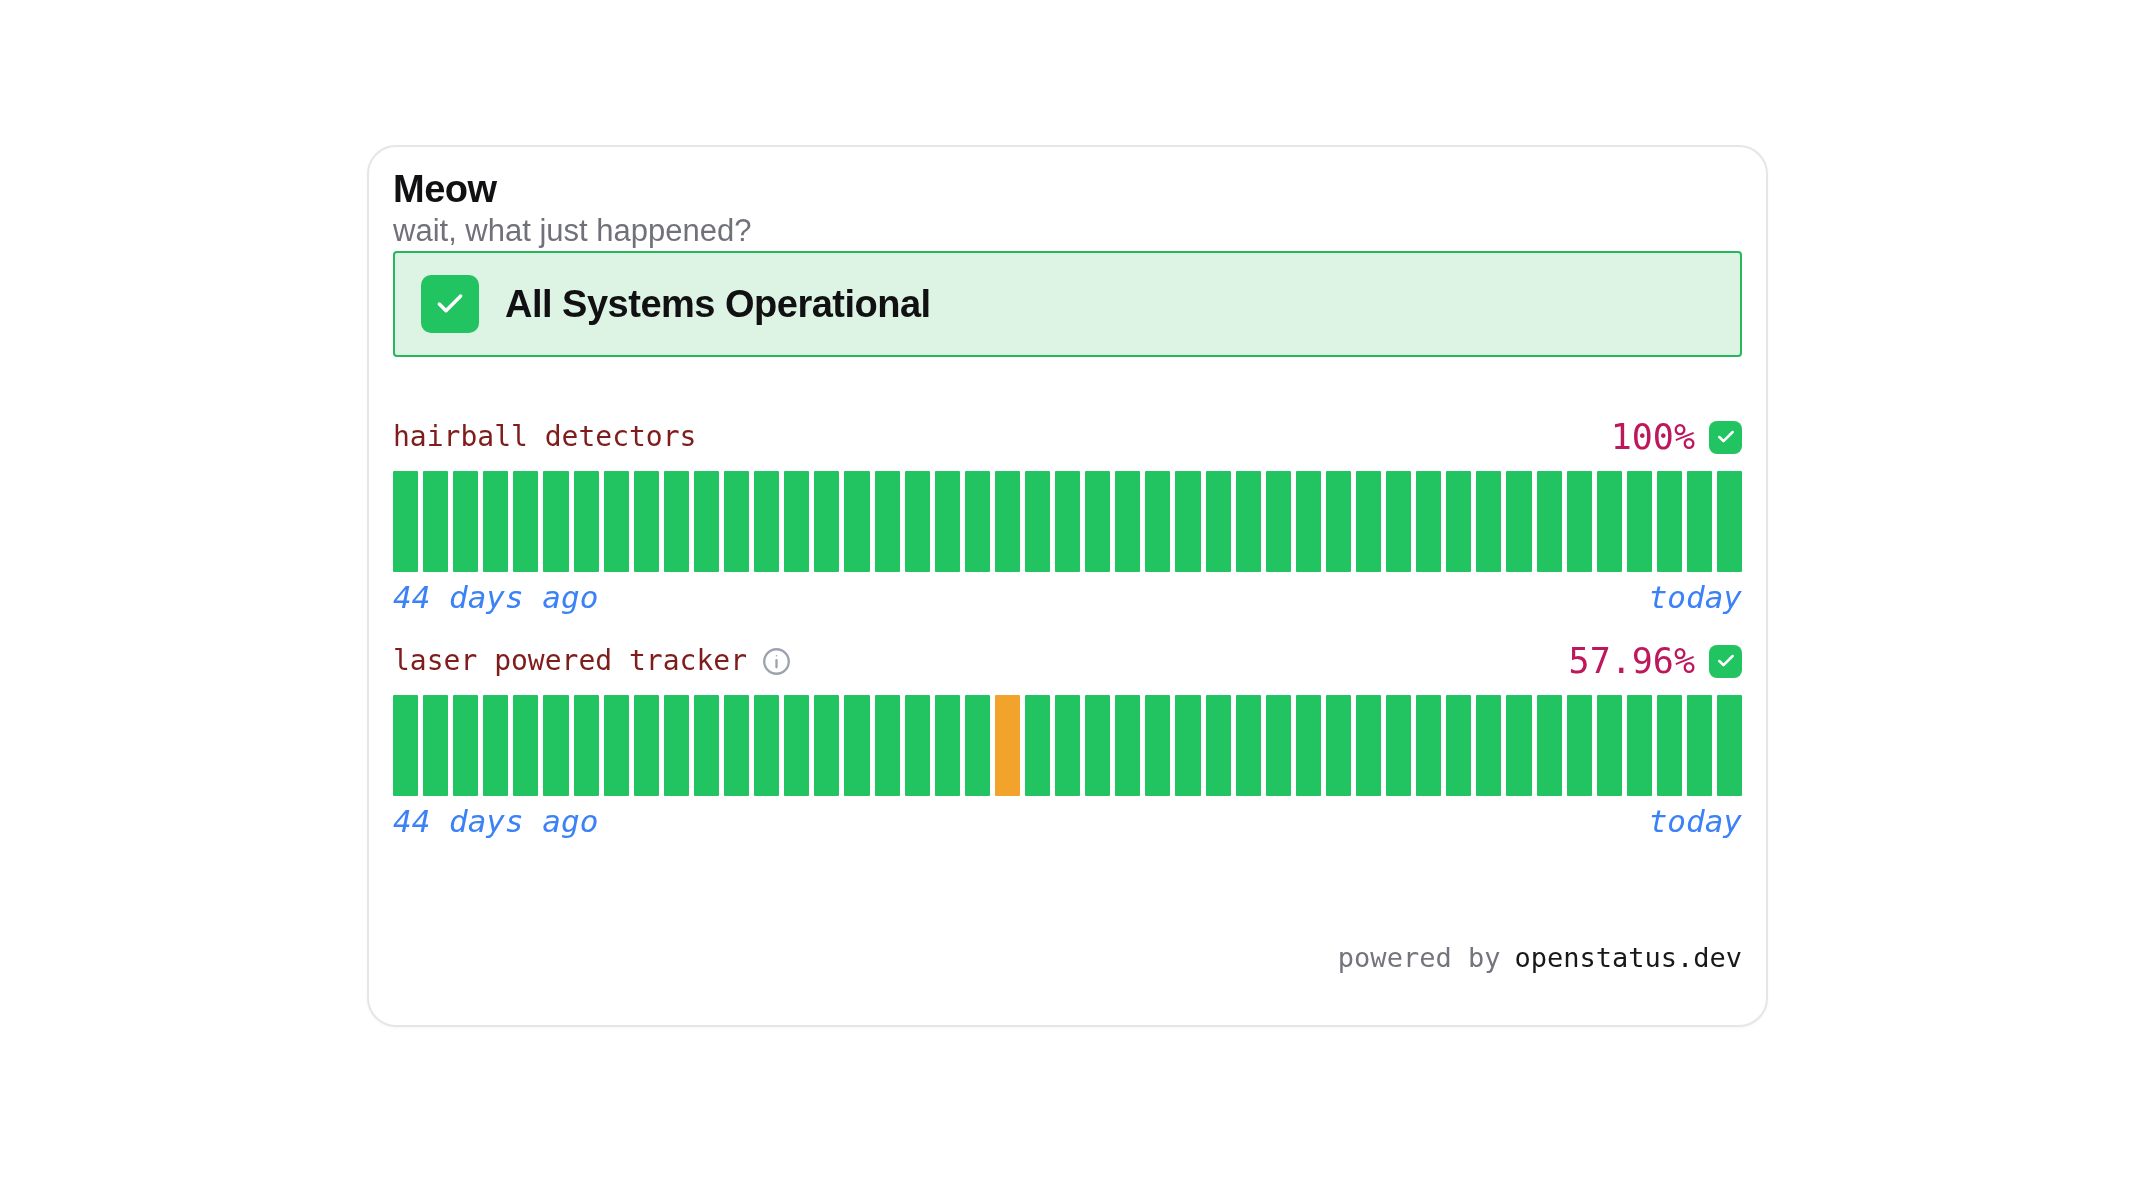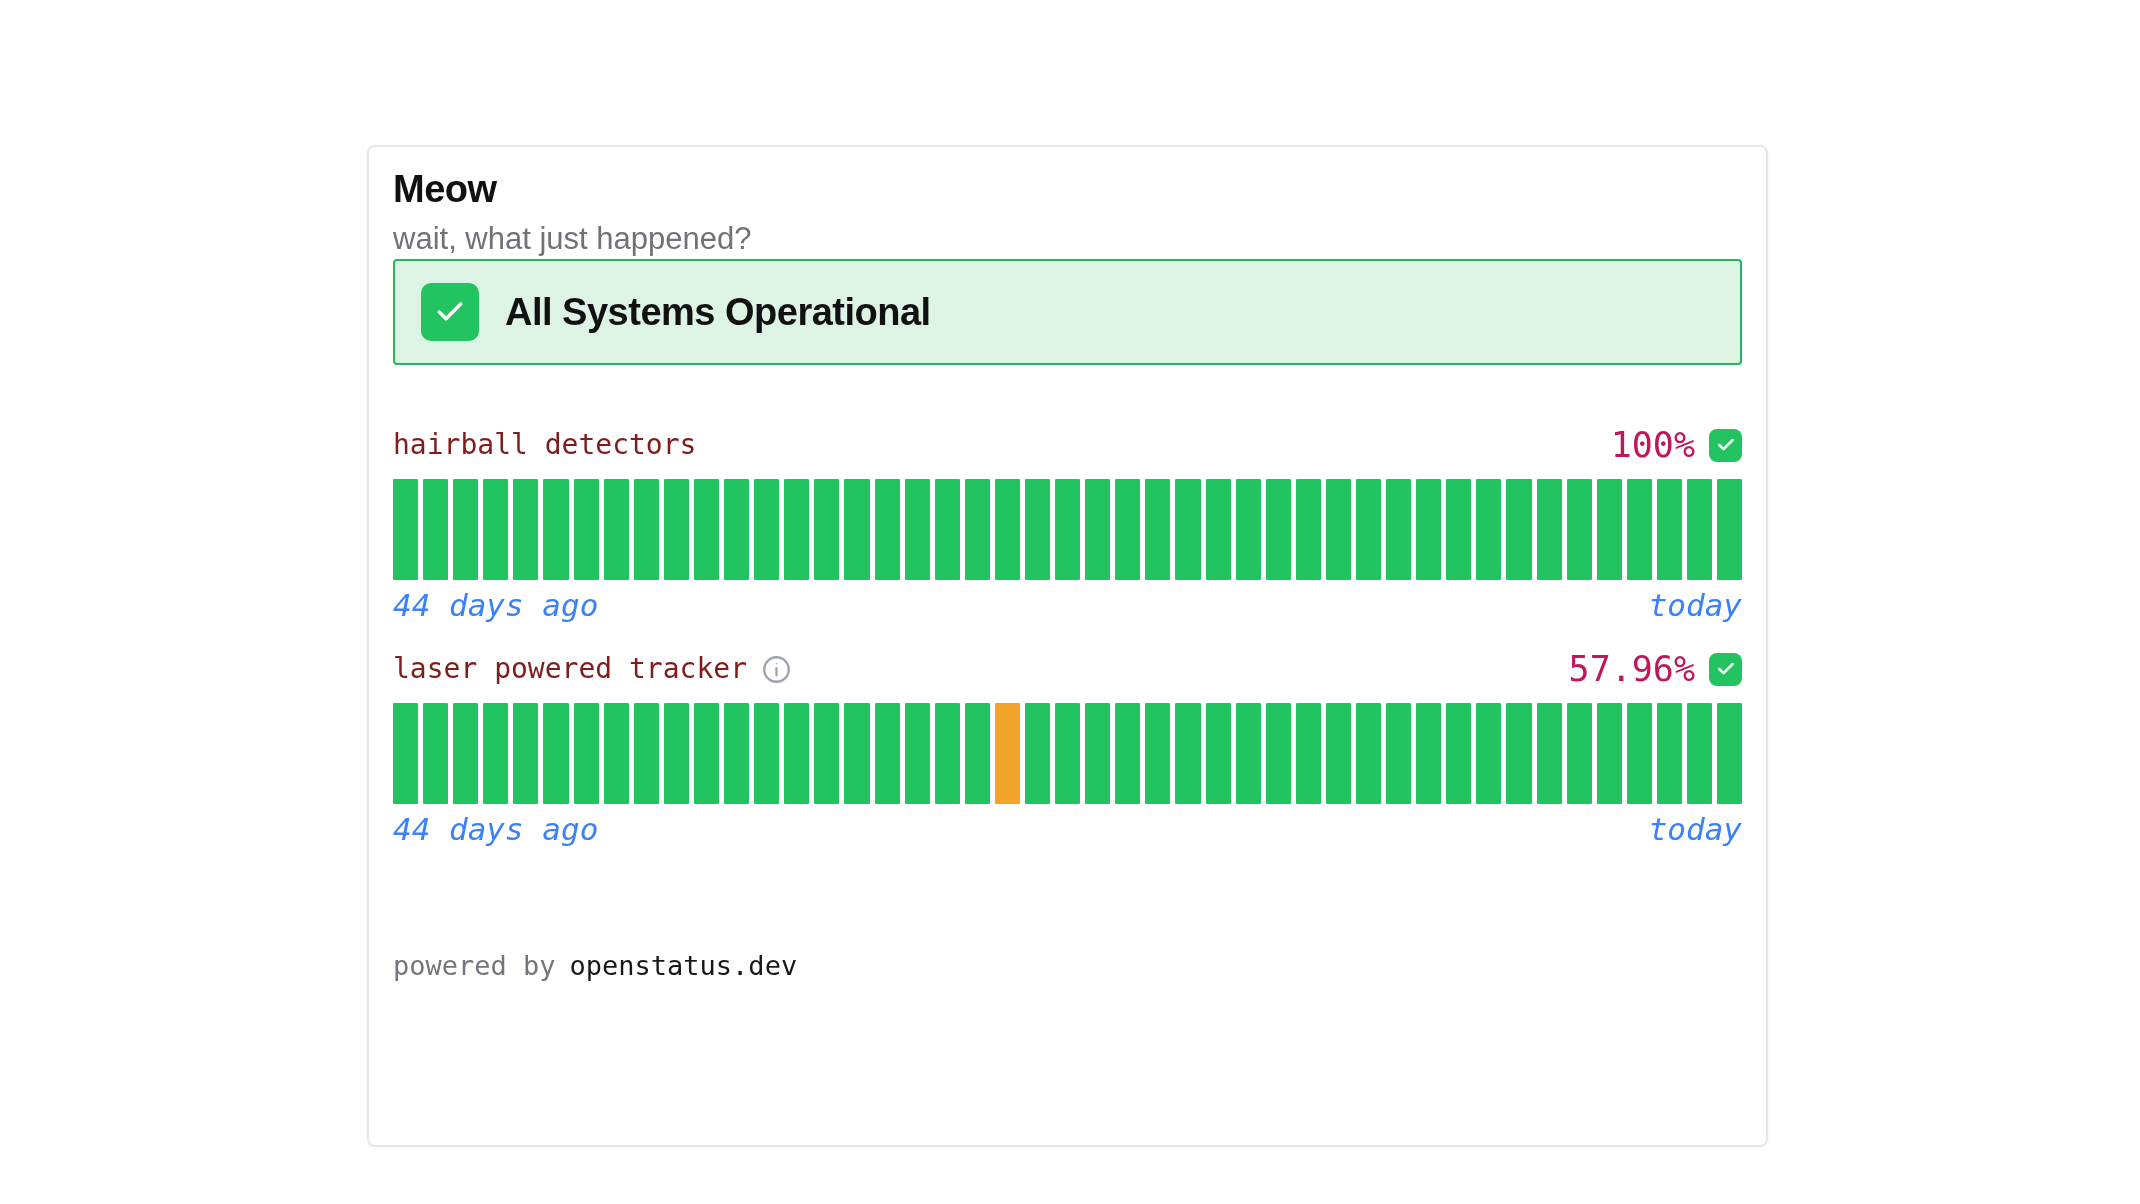--- a/index.html
+++ b/index.html
@@ -13,33 +13,33 @@
   }
   *{margin:0;padding:0;box-sizing:border-box;}
   html,body{background:#ffffff;}
   body{
     width:2140px;height:1204px;
     font-family:"Liberation Sans", sans-serif;
     overflow:hidden;position:relative;
   }
   .card{
     position:absolute;left:367px;top:145px;
-    width:1401px;height:1002px;
+    width:1401px;height:882px;
     background:#fff;
     border:2px solid var(--card-border);
-    border-radius:8px;
+    border-radius:29px;
     padding:20px 24px 0 24px;
     box-shadow:0 1px 3px rgba(0,0,0,0.04);
   }
   .page-title{
     font-size:38px;font-weight:700;color:var(--heading);
     line-height:44px;letter-spacing:-0.5px;
   }
   .page-subtitle{
-    font-size:31px;color:var(--muted);line-height:40px;margin-top:8px;
+    font-size:31px;color:var(--muted);line-height:40px;
   }
   .banner{
     height:106px;
     background:var(--banner-bg);
     border:2px solid var(--banner-border);
     border-radius:4px;
     display:flex;align-items:center;
     padding:0 26px;
   }
   .check-square{
@@ -93,21 +93,21 @@
   .bar{
     flex:1 1 0;background:var(--green);border-radius:1px;cursor:pointer;
   }
   .bar.degraded{background:var(--amber);}
   .bar-range{
     margin-top:9px;display:flex;justify-content:space-between;
     font-family:"DejaVu Sans Mono","Liberation Mono",monospace;
     font-size:31px;color:#3b82f6;line-height:32px;font-style:italic;
   }
   .footer{
-    margin-top:104px;text-align:left;
+    margin-top:104px;text-align:right;
     font-family:"DejaVu Sans Mono","Liberation Mono",monospace;
     font-size:27px;line-height:34px;
   }
   .footer .muted{color:#74747c;}
   .footer .brand{color:#18181b;text-decoration:none;margin-left:14px;cursor:pointer;}
 </style>
 </head>
 <body>
 
 <div class="card">

